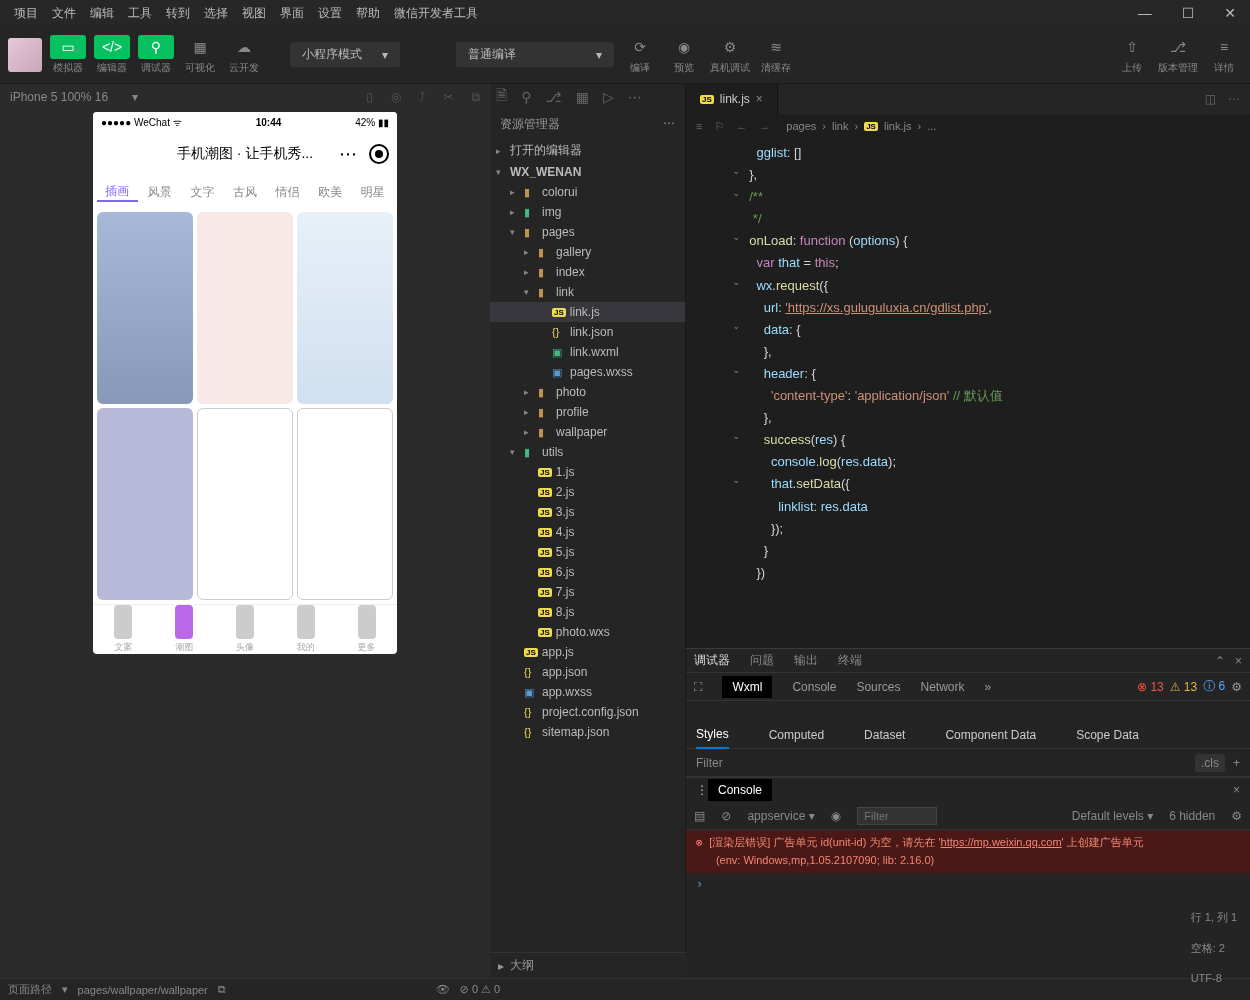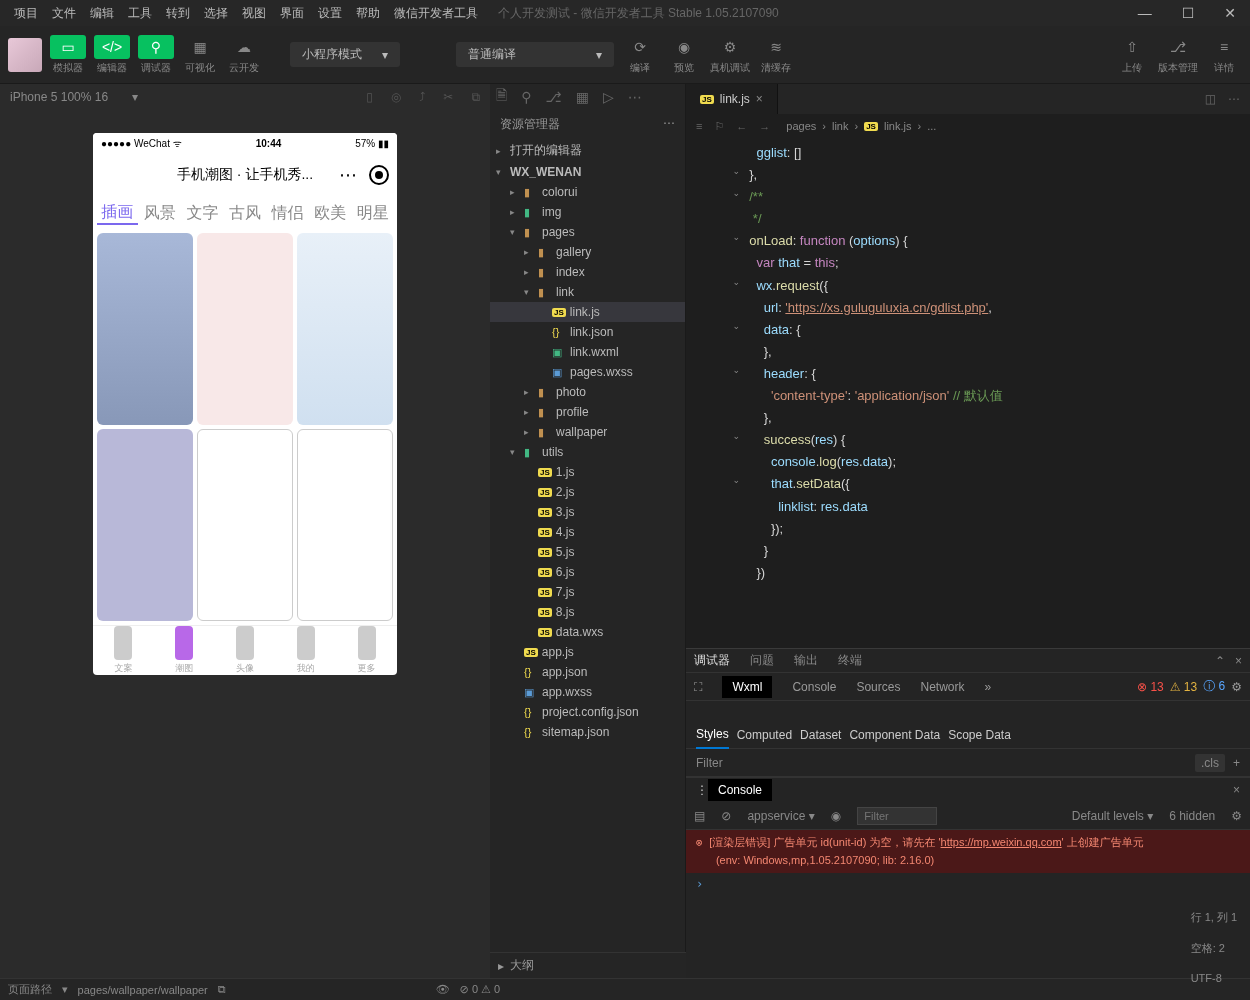--- a/index.html
+++ b/index.html
@@ -13,28 +13,28 @@
 .tool-btn-group { display: flex; flex-direction: column; align-items: center; gap: 2px; }
 .tool-btn { width: 36px; height: 24px; border-radius: 3px; display: flex; align-items: center; justify-content: center; font-size: 14px; }
 .tool-btn.green { background: #07c160; color: #fff; }
 .tool-btn.gray { color: #888; }
 .tool-label { font-size: 10px; color: #888; }
 .dropdown { background: #333; padding: 4px 12px; border-radius: 3px; color: #bbb; display: flex; align-items: center; gap: 20px; }
 .main { display: flex; height: calc(100% - 84px - 22px); }
 .simulator-pane { width: 490px; background: #2b2b2b; position: relative; }
 .sim-top { height: 26px; display: flex; align-items: center; padding: 0 10px; color: #888; gap: 24px; }
 .sim-top .right-icons { margin-left: auto; display: flex; gap: 18px; color: #555; }
-.phone { width: 304px; margin: 23px auto 0; background: #fff; border-radius: 4px; overflow: hidden; }
+.phone { width: 304px; margin: 2px auto 0; background: #fff; border-radius: 4px; overflow: hidden; }
 .phone-status { height: 20px; background: #fff; display: flex; align-items: center; padding: 0 8px; font-size: 10px; color: #000; }
 .phone-status .center { flex: 1; text-align: center; font-weight: bold; }
 .phone-header { height: 44px; display: flex; align-items: center; justify-content: center; color: #000; font-size: 14px; position: relative; }
 .phone-header .dots { position: absolute; right: 40px; font-size: 18px; }
 .phone-header .capsule { position: absolute; right: 8px; width: 20px; height: 20px; border: 2px solid #000; border-radius: 50%; display: flex; align-items: center; justify-content: center; }
 .phone-header .capsule::after { content: ''; width: 8px; height: 8px; background: #000; border-radius: 50%; }
-.phone-tabs { display: flex; padding: 0 4px; height: 32px; align-items: center; gap: 2px; font-size: 16px; color: #888; }
+.phone-tabs { display: flex; padding: 0 4px; height: 32px; align-items: center; gap: 2px; font-size: 12px; color: #888; }
 .phone-tabs span { flex: 1; text-align: center; }
 .phone-tabs .active { color: #7b68ee; border-bottom: 2px solid #7b68ee; }
 .phone-grid { display: grid; grid-template-columns: 1fr 1fr 1fr; gap: 4px; padding: 4px; }
 .phone-grid .cell { aspect-ratio: 0.5; background: #e8e8f8; border-radius: 6px; }
 .cell.c1 { background: linear-gradient(180deg,#a8b8d8,#8898b8); }
 .cell.c2 { background: #f8e8e8; }
 .cell.c3 { background: linear-gradient(180deg,#e8f0f8,#d0e0f0); }
 .cell.c4 { background: #b8b8d8; }
 .cell.c5 { background: #fff; border: 1px solid #ccc; }
 .cell.c6 { background: #fff; border: 1px solid #ccc; }
@@ -78,21 +78,21 @@
 .devtools { height: 330px; background: #242424; border-top: 1px solid #3a3a3a; display: flex; flex-direction: column; }
 .dt-tabs { height: 24px; display: flex; align-items: center; padding: 0 8px; gap: 20px; color: #888; border-bottom: 1px solid #333; }
 .dt-tabs .active { color: #ddd; }
 .dt-tabs .controls { margin-left: auto; display: flex; gap: 10px; }
 .dt-subtabs { height: 28px; display: flex; align-items: center; padding: 0 8px; gap: 20px; color: #999; border-bottom: 1px solid #333; }
 .dt-subtabs .active { background: #000; color: #fff; padding: 4px 10px; }
 .dt-subtabs .right-stats { margin-left: auto; display: flex; gap: 6px; align-items: center; }
 .badge-red { color: #f85149; }
 .badge-yellow { color: #e3b341; }
 .badge-blue { color: #58a6ff; }
-.dt-styles-tabs { height: 28px; display: flex; align-items: center; padding: 0 10px; gap: 8px; border-bottom: 1px solid #333; }
+.dt-styles-tabs { height: 28px; display: flex; align-items: center; padding: 0 10px; gap: 40px; border-bottom: 1px solid #333; }
 .dt-styles-tabs .active { color: #fff; border-bottom: 2px solid #0078d4; padding: 6px 0; }
 .dt-filter { height: 28px; display: flex; align-items: center; padding: 0 10px; color: #888; border-bottom: 1px solid #333; }
 .dt-filter .cls { margin-left: auto; background: #333; padding: 2px 6px; border-radius: 2px; }
 .console-panel { flex: 1; background: #242424; border-top: 1px solid #333; display: flex; flex-direction: column; }
 .console-header { height: 24px; display: flex; align-items: center; padding: 0 10px; }
 .console-header .console-tab { background: #000; color: #fff; padding: 4px 10px; }
 .console-header .ctrl-close { margin-left: auto; color: #888; }
 .console-toolbar { height: 28px; display: flex; align-items: center; padding: 0 8px; gap: 16px; color: #888; border-bottom: 1px solid #333; }
 .console-toolbar select, .console-toolbar input { background: #333; border: 1px solid #444; color: #ccc; padding: 2px 6px; font-size: 11px; }
 .console-toolbar input { width: 80px; }
@@ -111,21 +111,20 @@
   <span>文件</span>
   <span>编辑</span>
   <span>工具</span>
   <span>转到</span>
   <span>选择</span>
   <span>视图</span>
   <span>界面</span>
   <span>设置</span>
   <span>帮助</span>
   <span>微信开发者工具</span>
-  <span class="title-extra">个人开发测试 - 微信开发者工具 Stable 1.05.2107090</span>
   <div class="window-controls">
     <span>—</span>
     <span>☐</span>
     <span>✕</span>
   </div>
 </div>
 
 <div class="toolbar">
   <div class="avatar"></div>
   <div class="tool-btn-group">
@@ -200,21 +199,21 @@
         <span>◎</span>
         <span>⤴</span>
         <span>✂</span>
         <span>⧉</span>
       </div>
     </div>
     <div class="phone">
       <div class="phone-status">
         <span><span>●●●●● WeChat</span> ᯤ</span>
         <span class="center">10:44</span>
-        <span><span>57%</span> ▮▮</span>
+        <span><span>42%</span> ▮▮</span>
       </div>
       <div class="phone-header">
         <span>手机潮图 · 让手机秀...</span>
         <span class="dots">⋯</span>
         <span class="capsule"></span>
       </div>
       <div class="phone-tabs">
         <span class="active">插画</span>
         <span>风景</span>
         <span>文字</span>
@@ -384,21 +383,21 @@
           <span>7.js</span>
         </div>
       <div class="tree-item" style="padding-left:34px">
           <span class="arrow"></span>
           <span class="js-icon">JS</span>
           <span>8.js</span>
         </div>
       <div class="tree-item" style="padding-left:34px">
           <span class="arrow"></span>
           <span class="js-icon">JS</span>
-          <span>data.wxs</span>
+          <span>photo.wxs</span>
         </div>
       <div class="tree-item" style="padding-left:20px">
           <span class="arrow"></span>
           <span class="js-icon">JS</span>
           <span>app.js</span>
         </div>
       <div class="tree-item" style="padding-left:20px">
           <span class="arrow"></span>
           <span class="icon json-icon">{}</span>
           <span>app.json</span>

